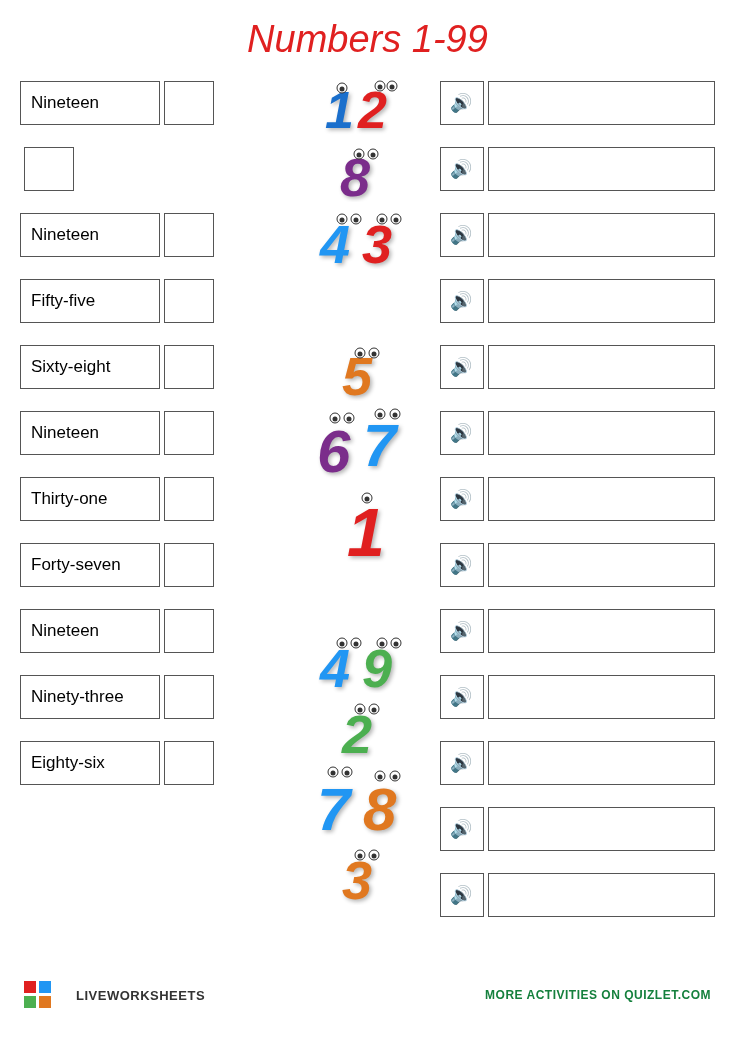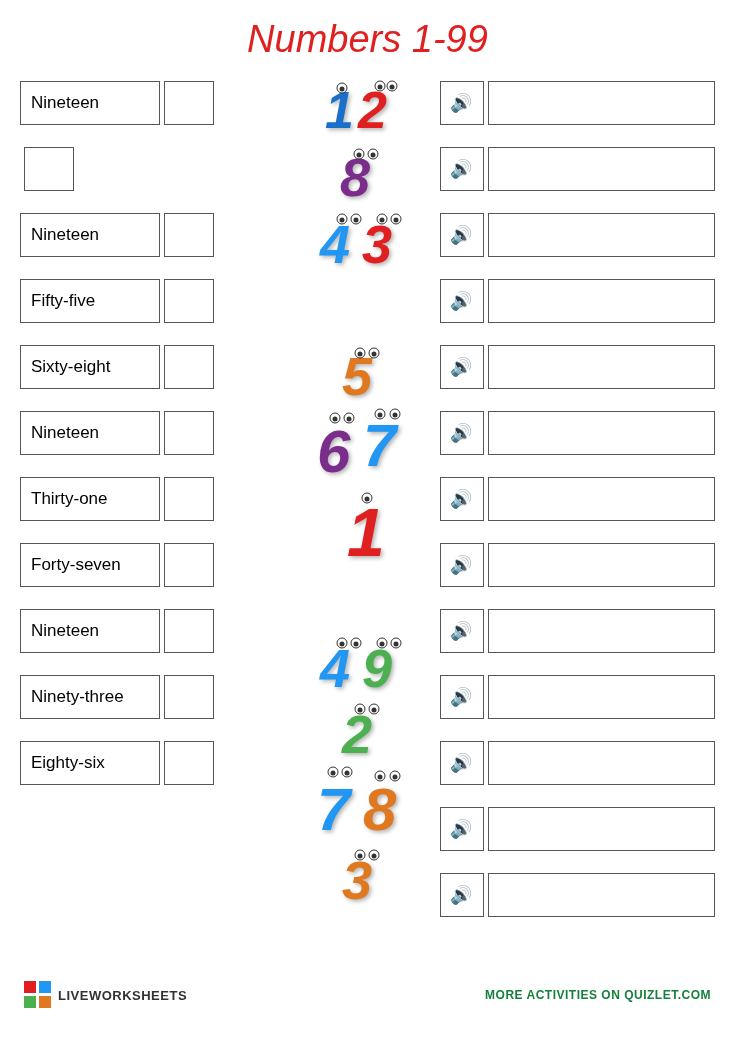--- a/index.html
+++ b/index.html
@@ -121,21 +121,21 @@
       display: flex;
       flex-direction: row;
       justify-content: space-between;
       align-items: center;
       margin-top: 8px;
       padding: 0 4px;
     }
     .liveworksheets-logo {
       display: flex;
       align-items: center;
-      gap: 6px;
+      gap: 24px;
     }
     .logo-squares {
       display: grid;
       grid-template-columns: 1fr 1fr;
       grid-template-rows: 1fr 1fr;
       gap: 2px;
       width: 28px;
       height: 28px;
     }
     .logo-sq {

